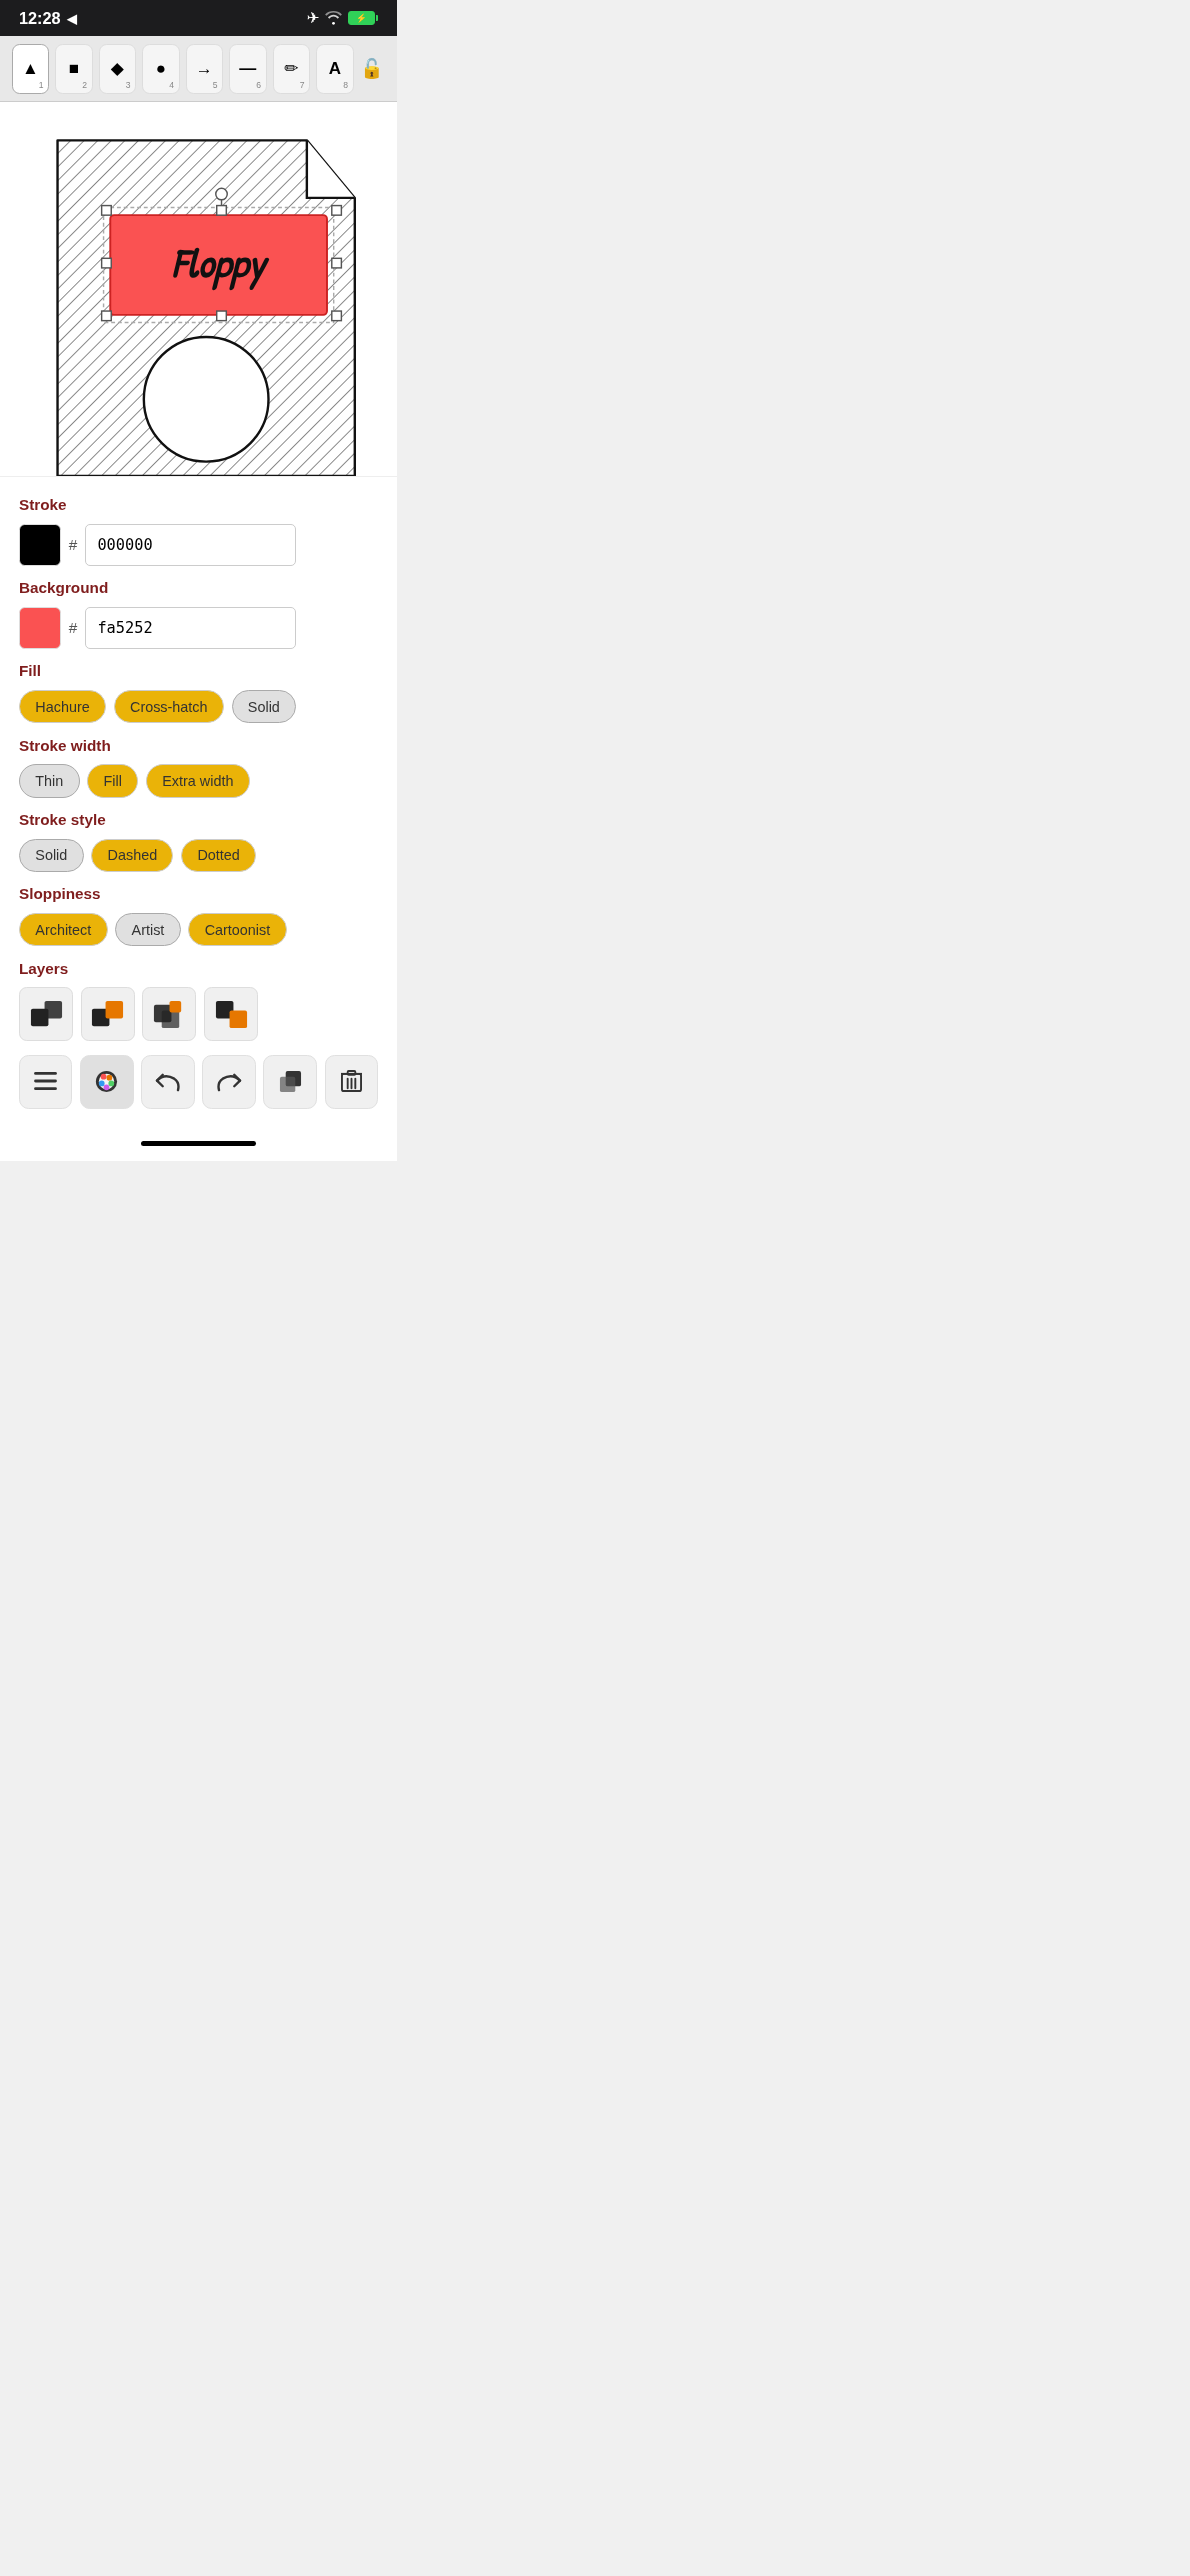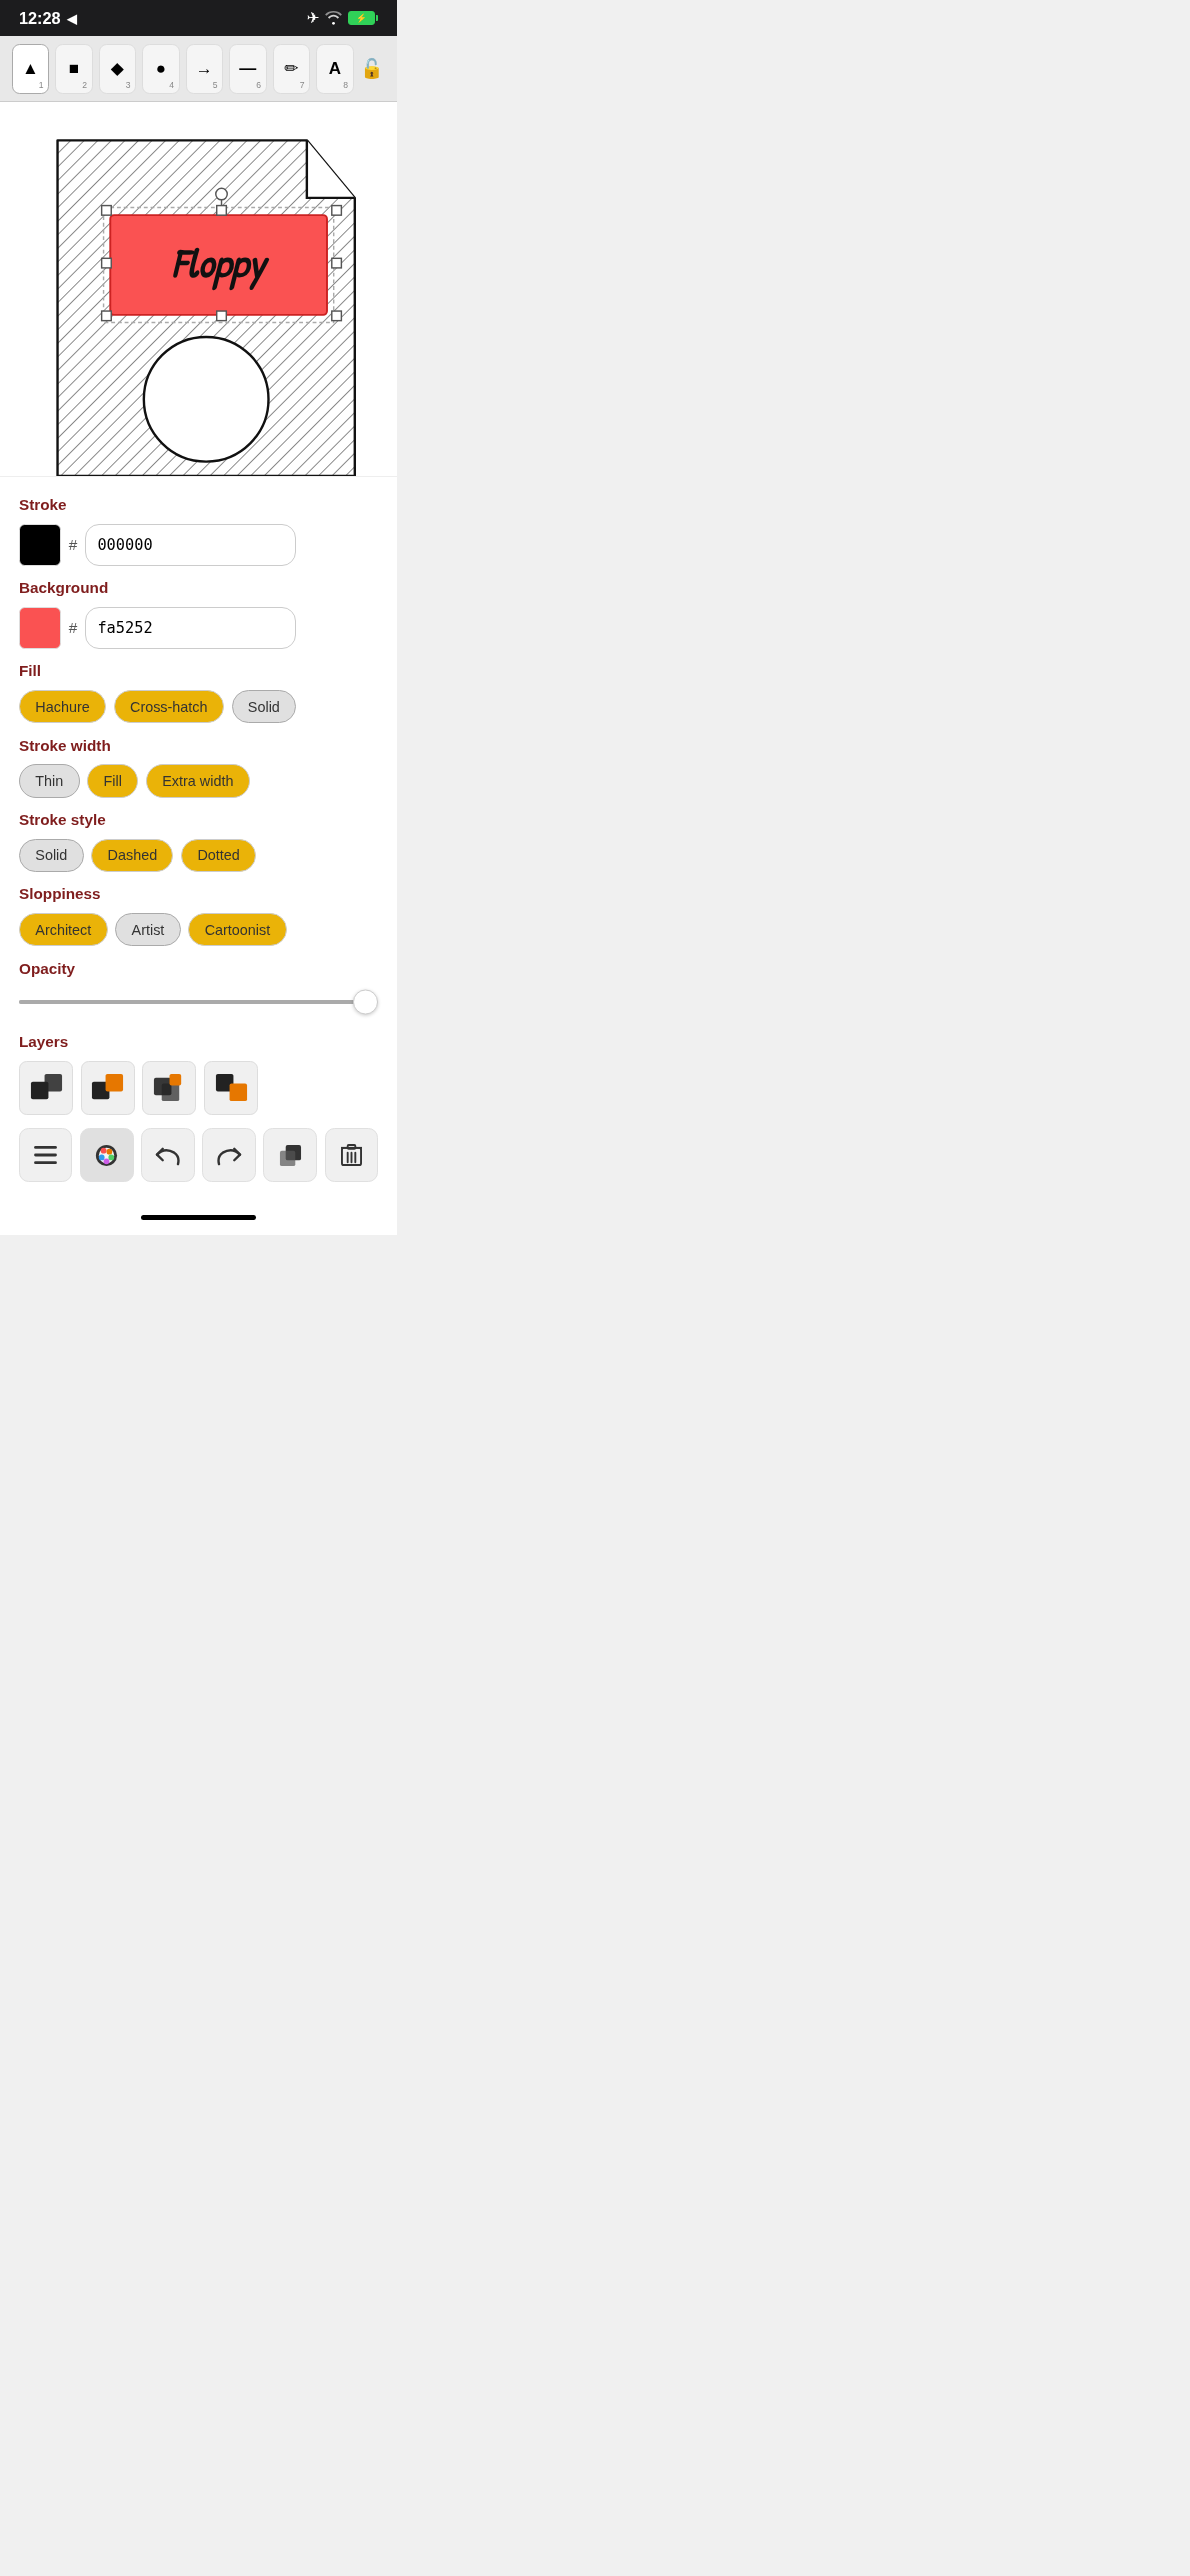--- a/index.html
+++ b/index.html
@@ -120,21 +120,21 @@
     }
     .hash-symbol {
       font-size: 15.3px;
       color: #555;
       font-weight: 500;
     }
     .color-input {
       flex: 1;
       height: 42px;
       border: 1.4px solid #ccc;
-      border-radius: 14px;
+      border-radius: 5px;
       padding: 0 11.5px;
       font-size: 15.3px;
       font-family: monospace;
       color: #000;
       background: white;
       max-width: 211px;
     }
 
     
     .btn-group {
@@ -398,29 +398,20 @@
     <button class="pill-btn">Dotted</button>
   </div>
 
   <div class="section-label">Sloppiness</div>
   <div class="btn-group">
     <button class="pill-btn">Architect</button>
     <button class="pill-btn active">Artist</button>
     <button class="pill-btn">Cartoonist</button>
   </div>
 
-  <div class="opacity-section">
-    <div class="section-label">Opacity</div>
-    <div class="slider-container">
-      <div class="slider-track">
-        <div class="slider-fill"></div>
-      </div>
-      <div class="slider-thumb"></div>
-    </div>
-  </div>
 
   <div class="layers-section">
     <div class="section-label">Layers</div>
     <div class="layer-icons">
 
       <div class="layer-icon-btn">
         <svg width="35" height="35" viewBox="0 0 36 36">
           <rect x="2" y="12" width="18" height="18" fill="#222" rx="2"></rect>
           <rect x="16" y="4" width="18" height="18" fill="#222" rx="2" opacity="0.85"></rect>
         </svg>

